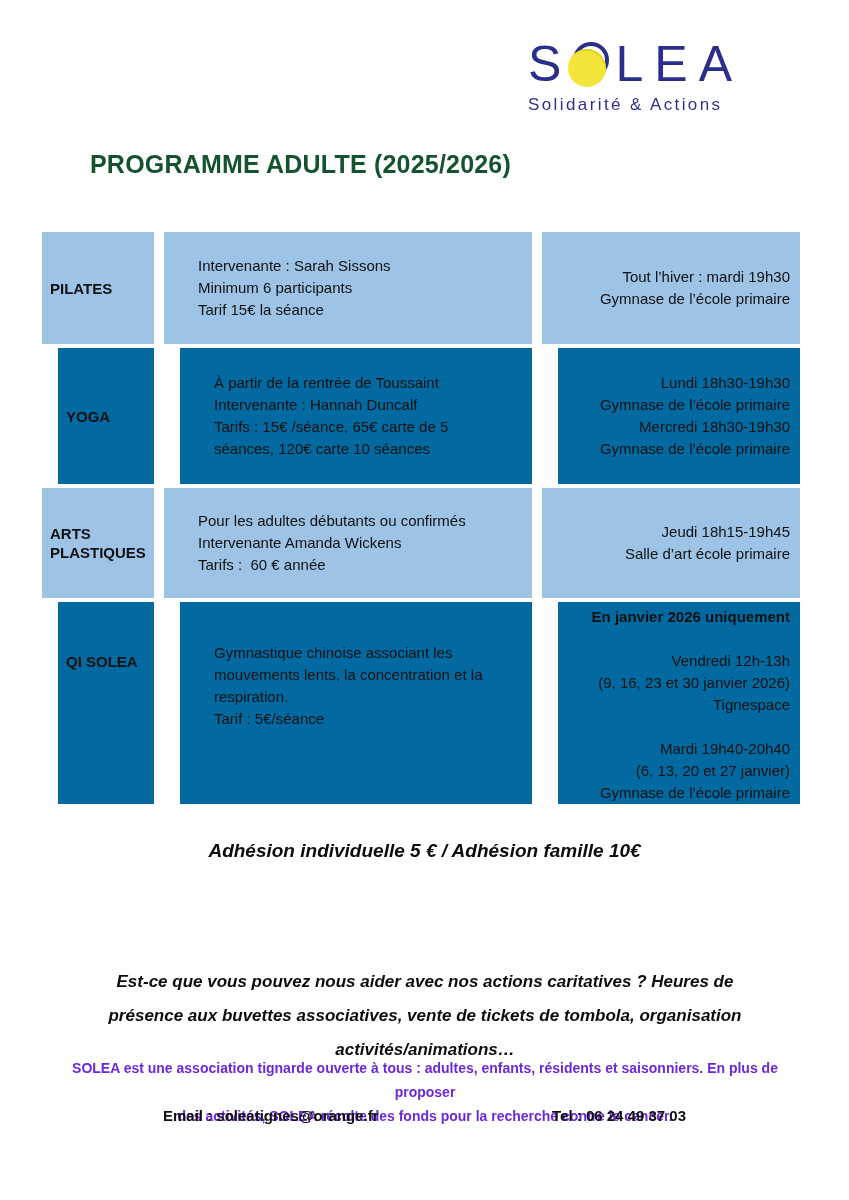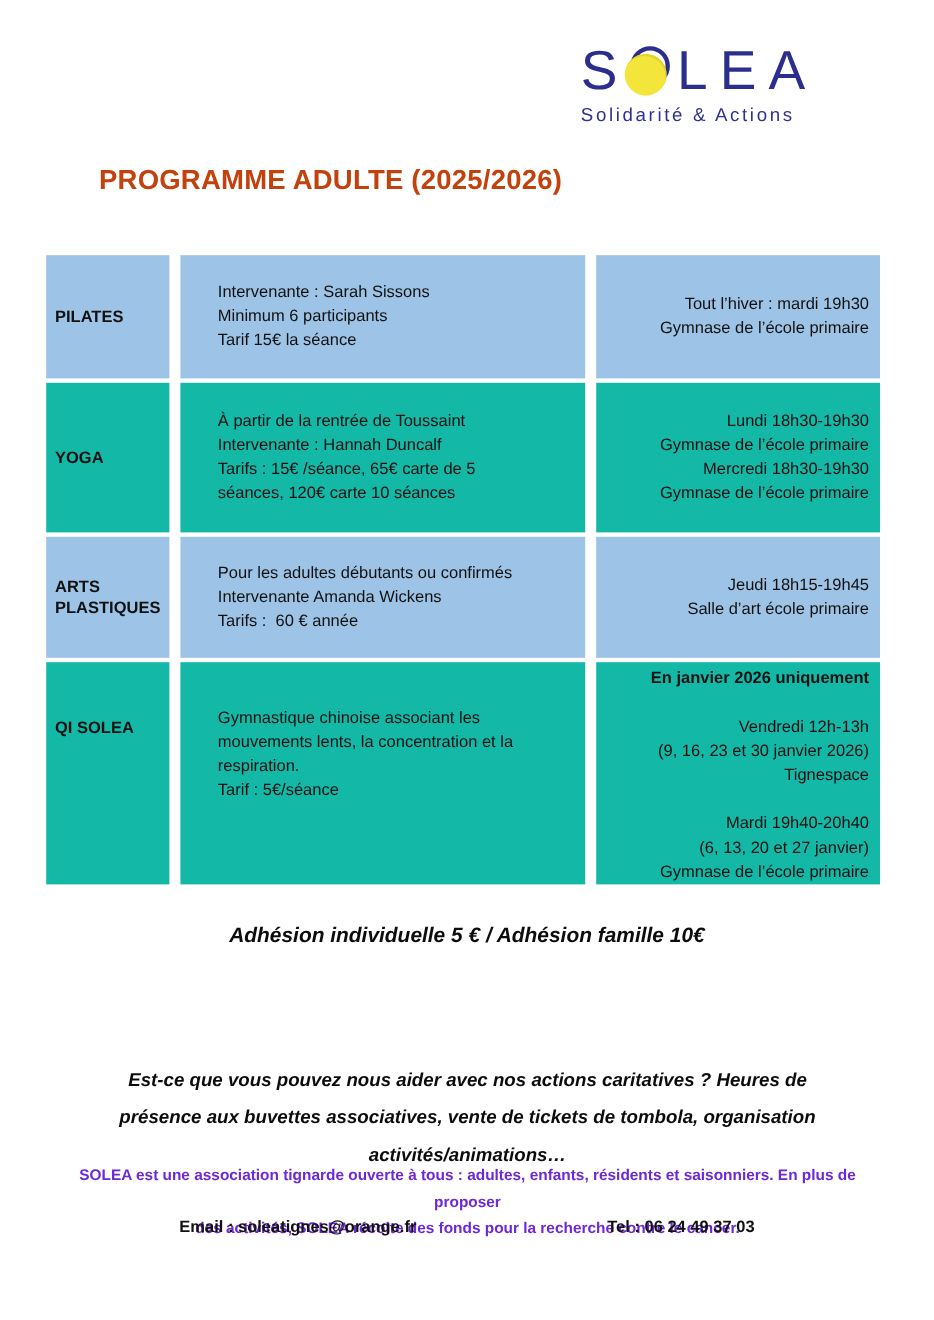--- a/index.html
+++ b/index.html
@@ -28,32 +28,32 @@
     box-shadow:-1px 2px 0 #e4d428 inset;
   }
   .logo-tagline {
     margin-top:3px; font-size:17px; letter-spacing:2.4px;
     color:#2e3192; font-weight:400; white-space:nowrap;
   }
 
   
   .page-title {
     position:absolute; top:150px; left:90px;
-    font-size:25px; font-weight:bold; color:#c2410c; letter-spacing:0.2px;
+    font-size:25px; font-weight:bold; color:#14532d; letter-spacing:0.2px;
   }
 
   
   .program-table { position:absolute; top:232px; left:42px; width:758px; }
   .prow {
     display:grid; grid-template-columns:112px 368px 258px;
     column-gap:10px; margin-bottom:4px;
   }
   .prow > div { display:flex; flex-direction:column; justify-content:center; }
   .prow.blue  > div { background:#9dc3e6; }
-  .prow.light > div { background:#14b8a6; }
+  .prow.light > div { background:#0369a1;margin-left:16px; }
   .r1 { height:112px; } .r2 { height:136px; } .r3 { height:110px; } .r4 { height:202px; }
 
   .c-activity {
     font-weight:bold; font-size:15px; line-height:19px;
     padding-left:8px; padding-right:4px;
   }
   .c-details {
     font-size:15px; line-height:22px; padding-left:34px; padding-right:6px;
     white-space:pre-wrap;
   }

